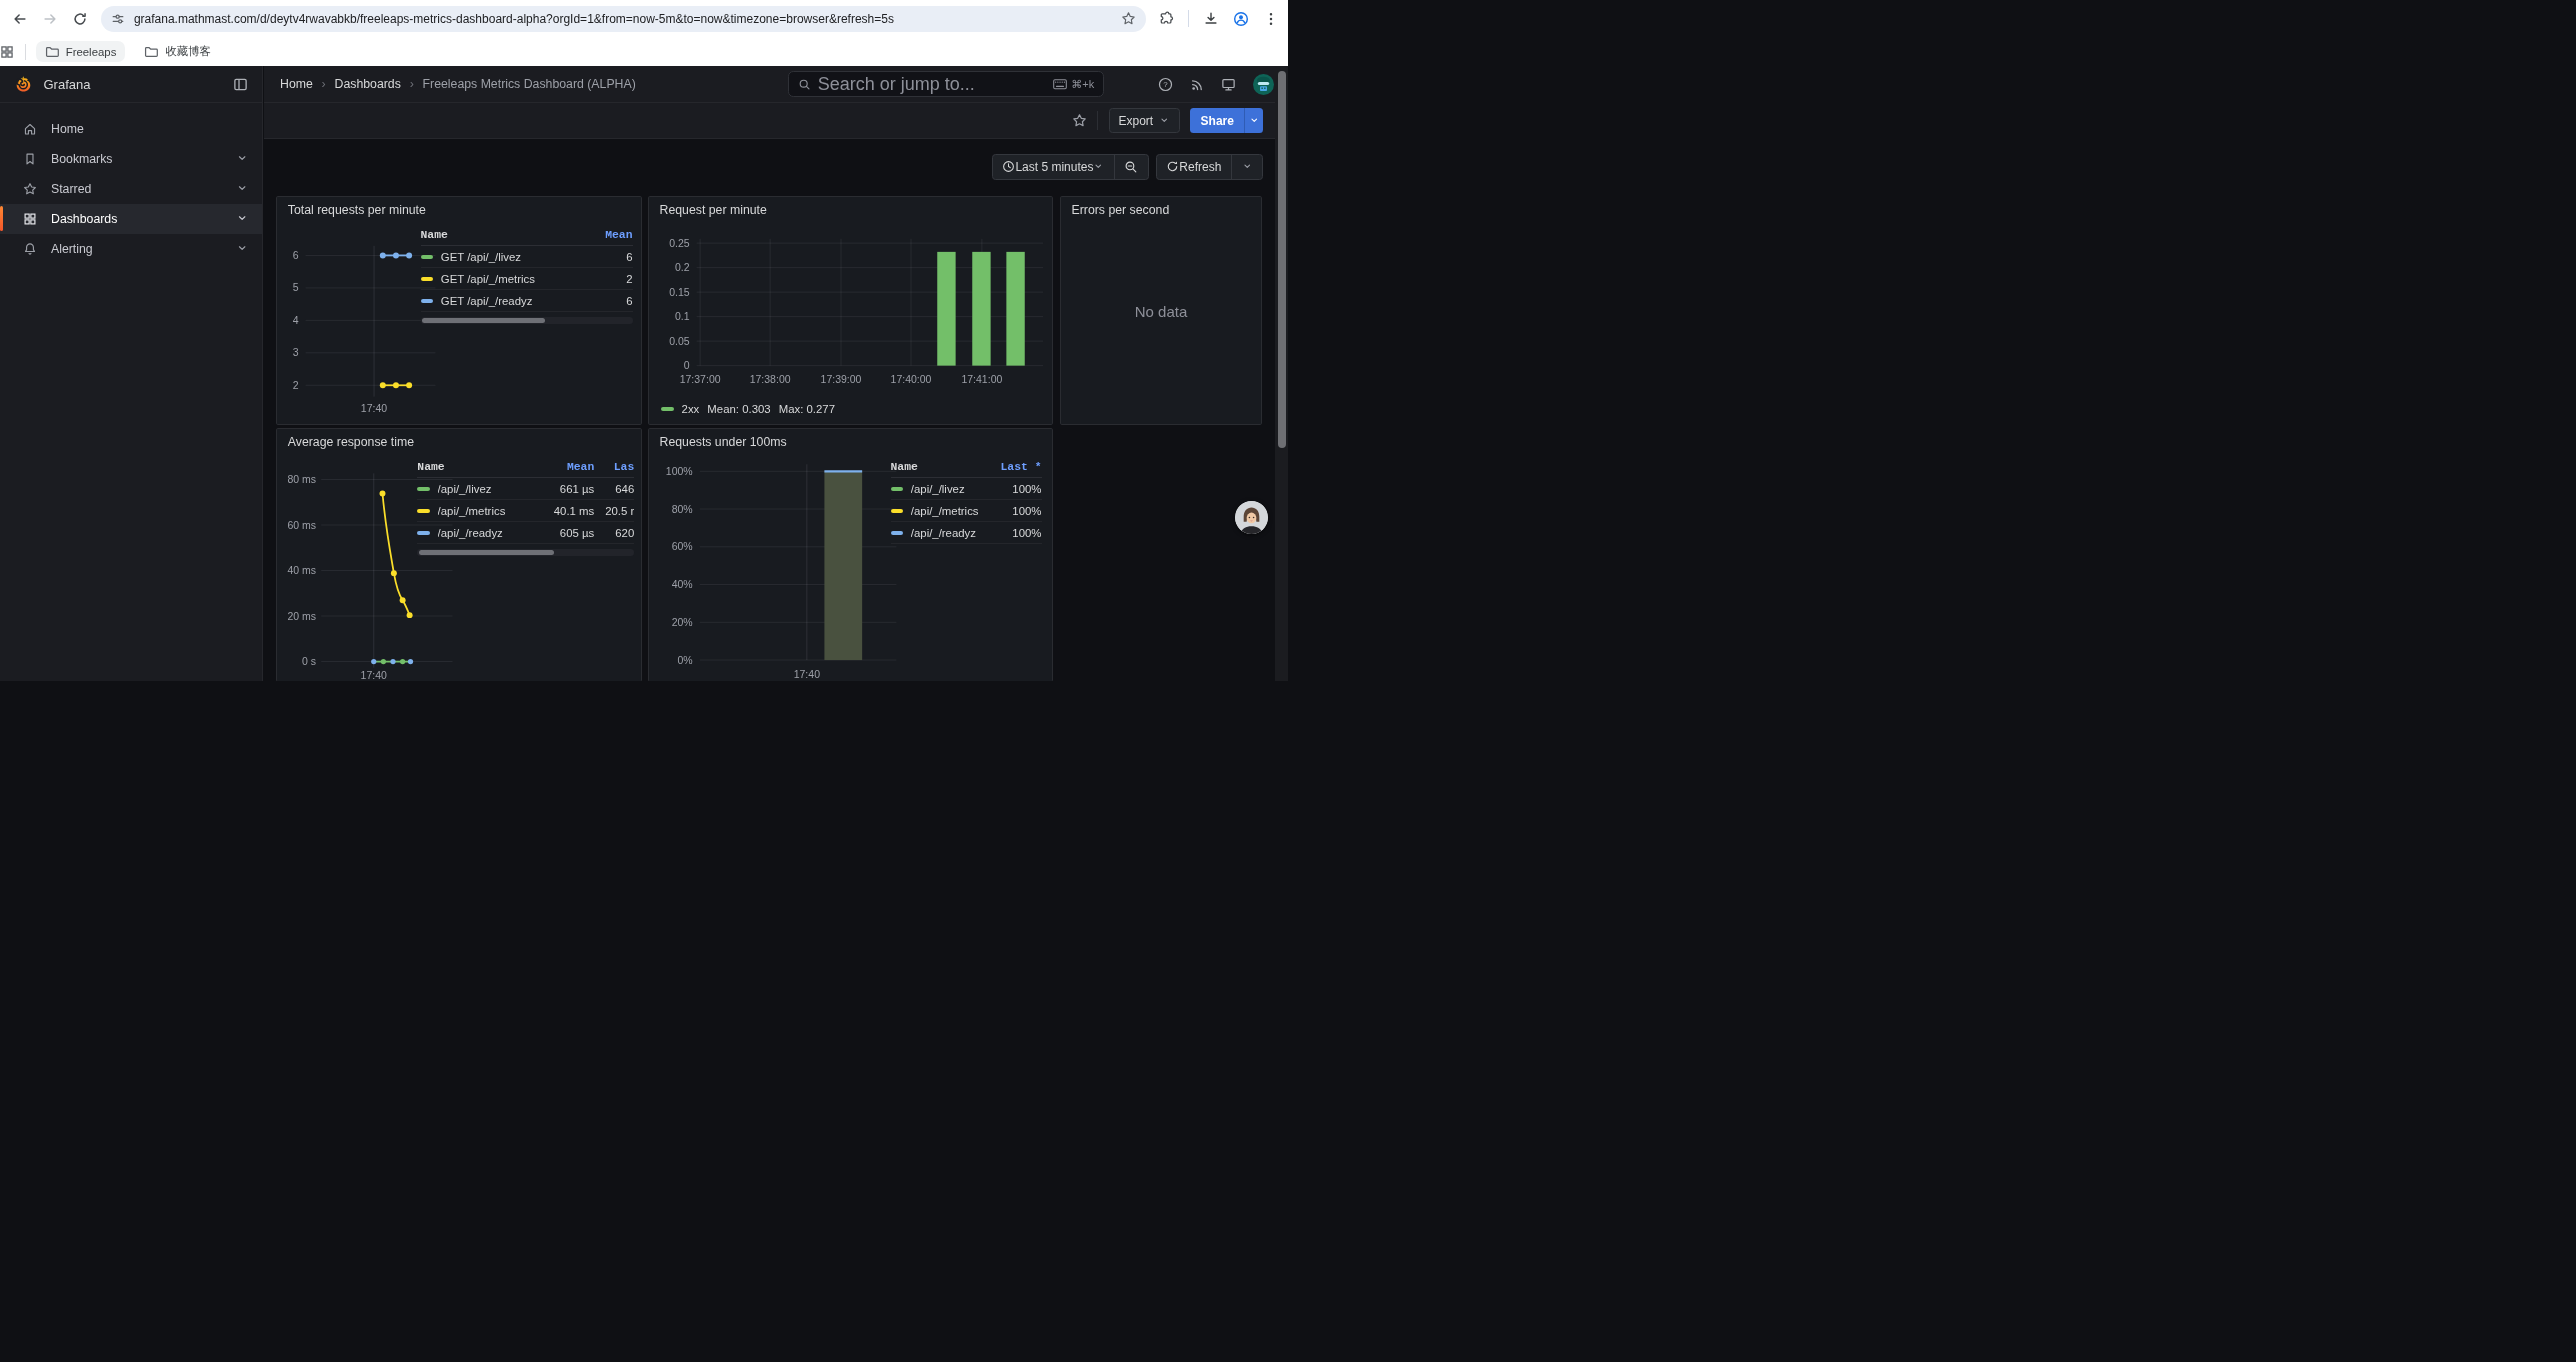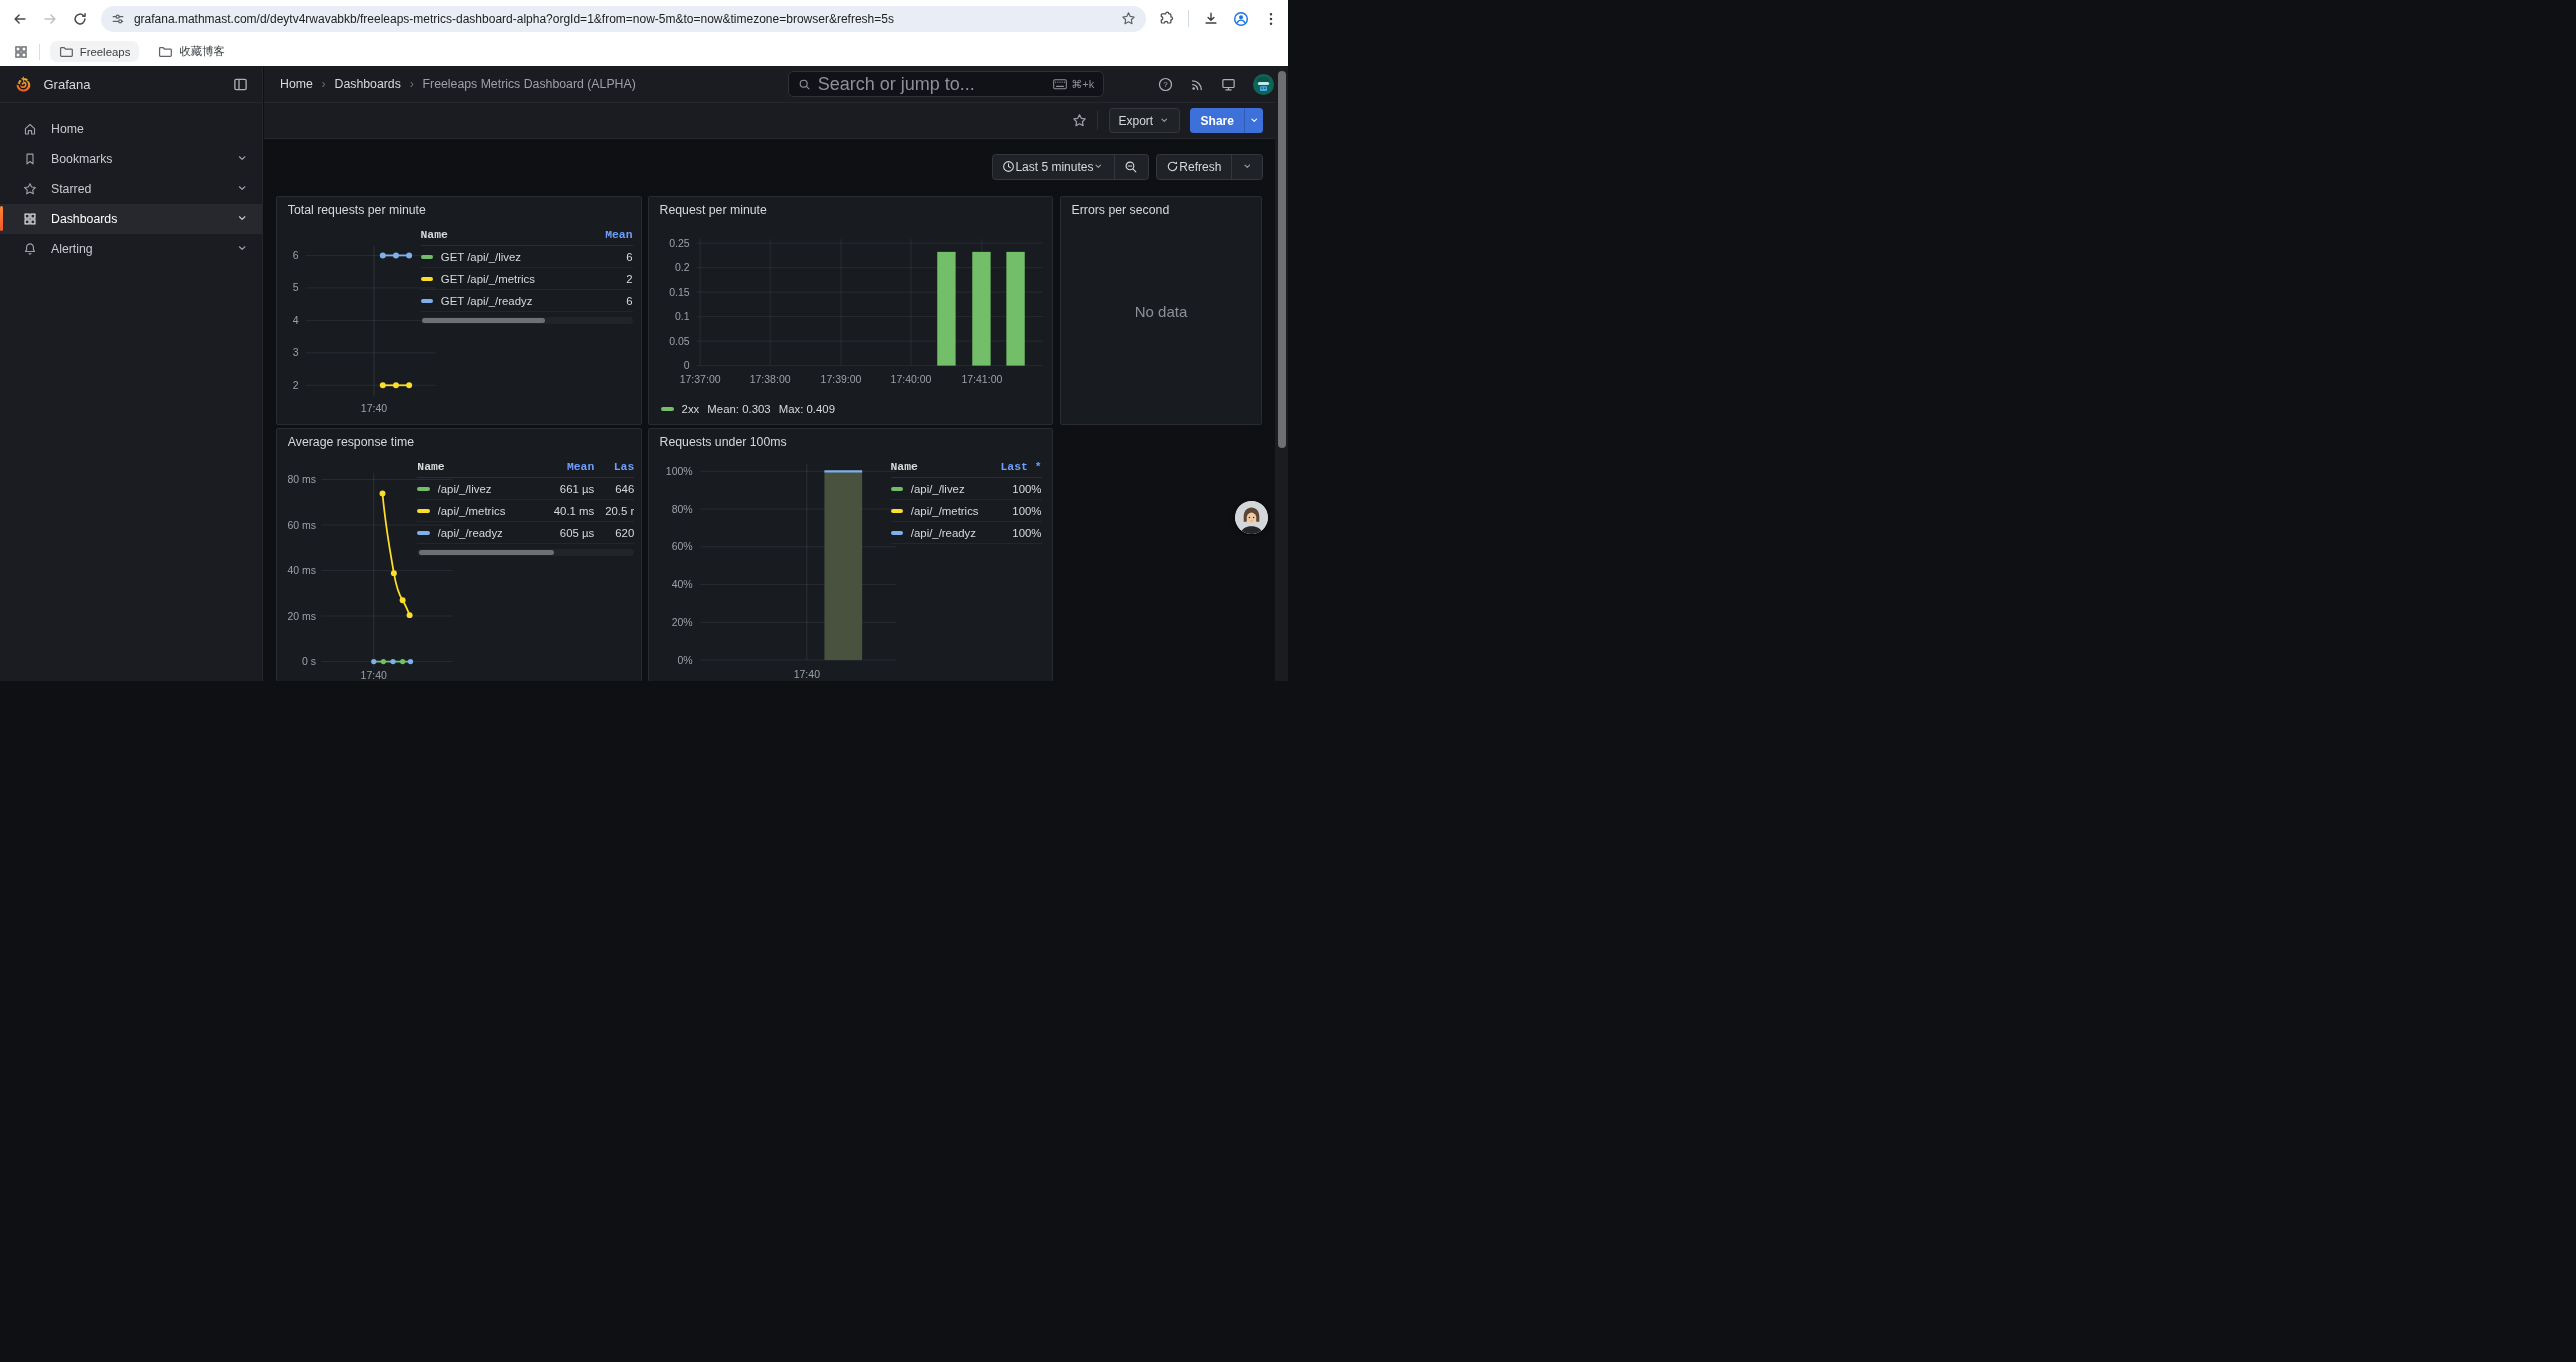--- a/index.html
+++ b/index.html
@@ -8,21 +8,21 @@
 
   
   .browser-top { position:absolute; top:0; left:0; width:100%; height:37px; background:#ffffff; display:flex; align-items:center; padding:0 8.8px 0 12.3px; }
   .bnav { display:flex; align-items:center; gap:14px; margin-right:12.3px; }
   .bicon { width:16px; height:16px; display:block; cursor:pointer; }
   .omnibox { flex:1; height:26px; background:#e9eef6; border-radius:13px; display:flex; align-items:center; padding:0 10.5px; margin-right:12.3px; min-width:0; }
   .omni-url { flex:1; font-size:12px; color:#202124; white-space:nowrap; overflow:hidden; margin-left:8.8px; }
   .bright { display:flex; align-items:center; gap:14px; }
   .vdiv-light { width:0.9px; height:17.5px; background:#d4dbe8; }
 
-  .bookmarks-bar { position:absolute; top:37px; left:0; width:100%; height:29px; background:#ffffff; display:flex; align-items:center; padding-left:14px; gap:10.5px; }
+  .bookmarks-bar { position:absolute; top:37px; left:0; width:100%; height:29px; background:#ffffff; display:flex; align-items:center; gap:10.5px; }
   .bm-chip { display:flex; align-items:center; gap:7px; padding:3.5px 8.8px; border-radius:7px; cursor:pointer; }
   .bm-chip.hov { background:#f1f3f4; }
   .bm-label { font-size:11.4px; color:#3c4043; }
   .vdiv-bm { width:0.9px; height:16px; background:#dadce0; }
 
   
   .app { position:absolute; top:66px; left:0; width:1288px; height:616px; background:#0f1014; }
 
   
   .sidebar { position:absolute; left:0; top:0; width:263px; height:616px; background:#1b1c21; border-right:0.9px solid #26272c; }
@@ -418,21 +418,21 @@
           <text class="tick" x="293" y="183" text-anchor="middle">17:40:00</text>
           <text class="tick" x="374" y="183" text-anchor="middle">17:41:00</text>
           <rect x="323" y="33" width="21" height="130" fill="#73BF69"></rect>
           <rect x="363" y="33" width="21" height="130" fill="#73BF69"></rect>
           <rect x="402" y="33" width="21" height="130" fill="#73BF69"></rect>
         </svg>
         <div class="p2-legend">
           <span class="pill" style="background:#73BF69;margin-right:0"></span>
           <span>2xx</span>
           <span>Mean: 0.303</span>
-          <span>Max: 0.409</span>
+          <span>Max: 0.277</span>
         </div>
       </div>
 
       <div class="panel p3">
         <div class="panel-title">Errors per second</div>
         <div class="no-data">No data</div>
       </div>
 
       <div class="panel p4">
         <div class="panel-title">Average response time</div>

